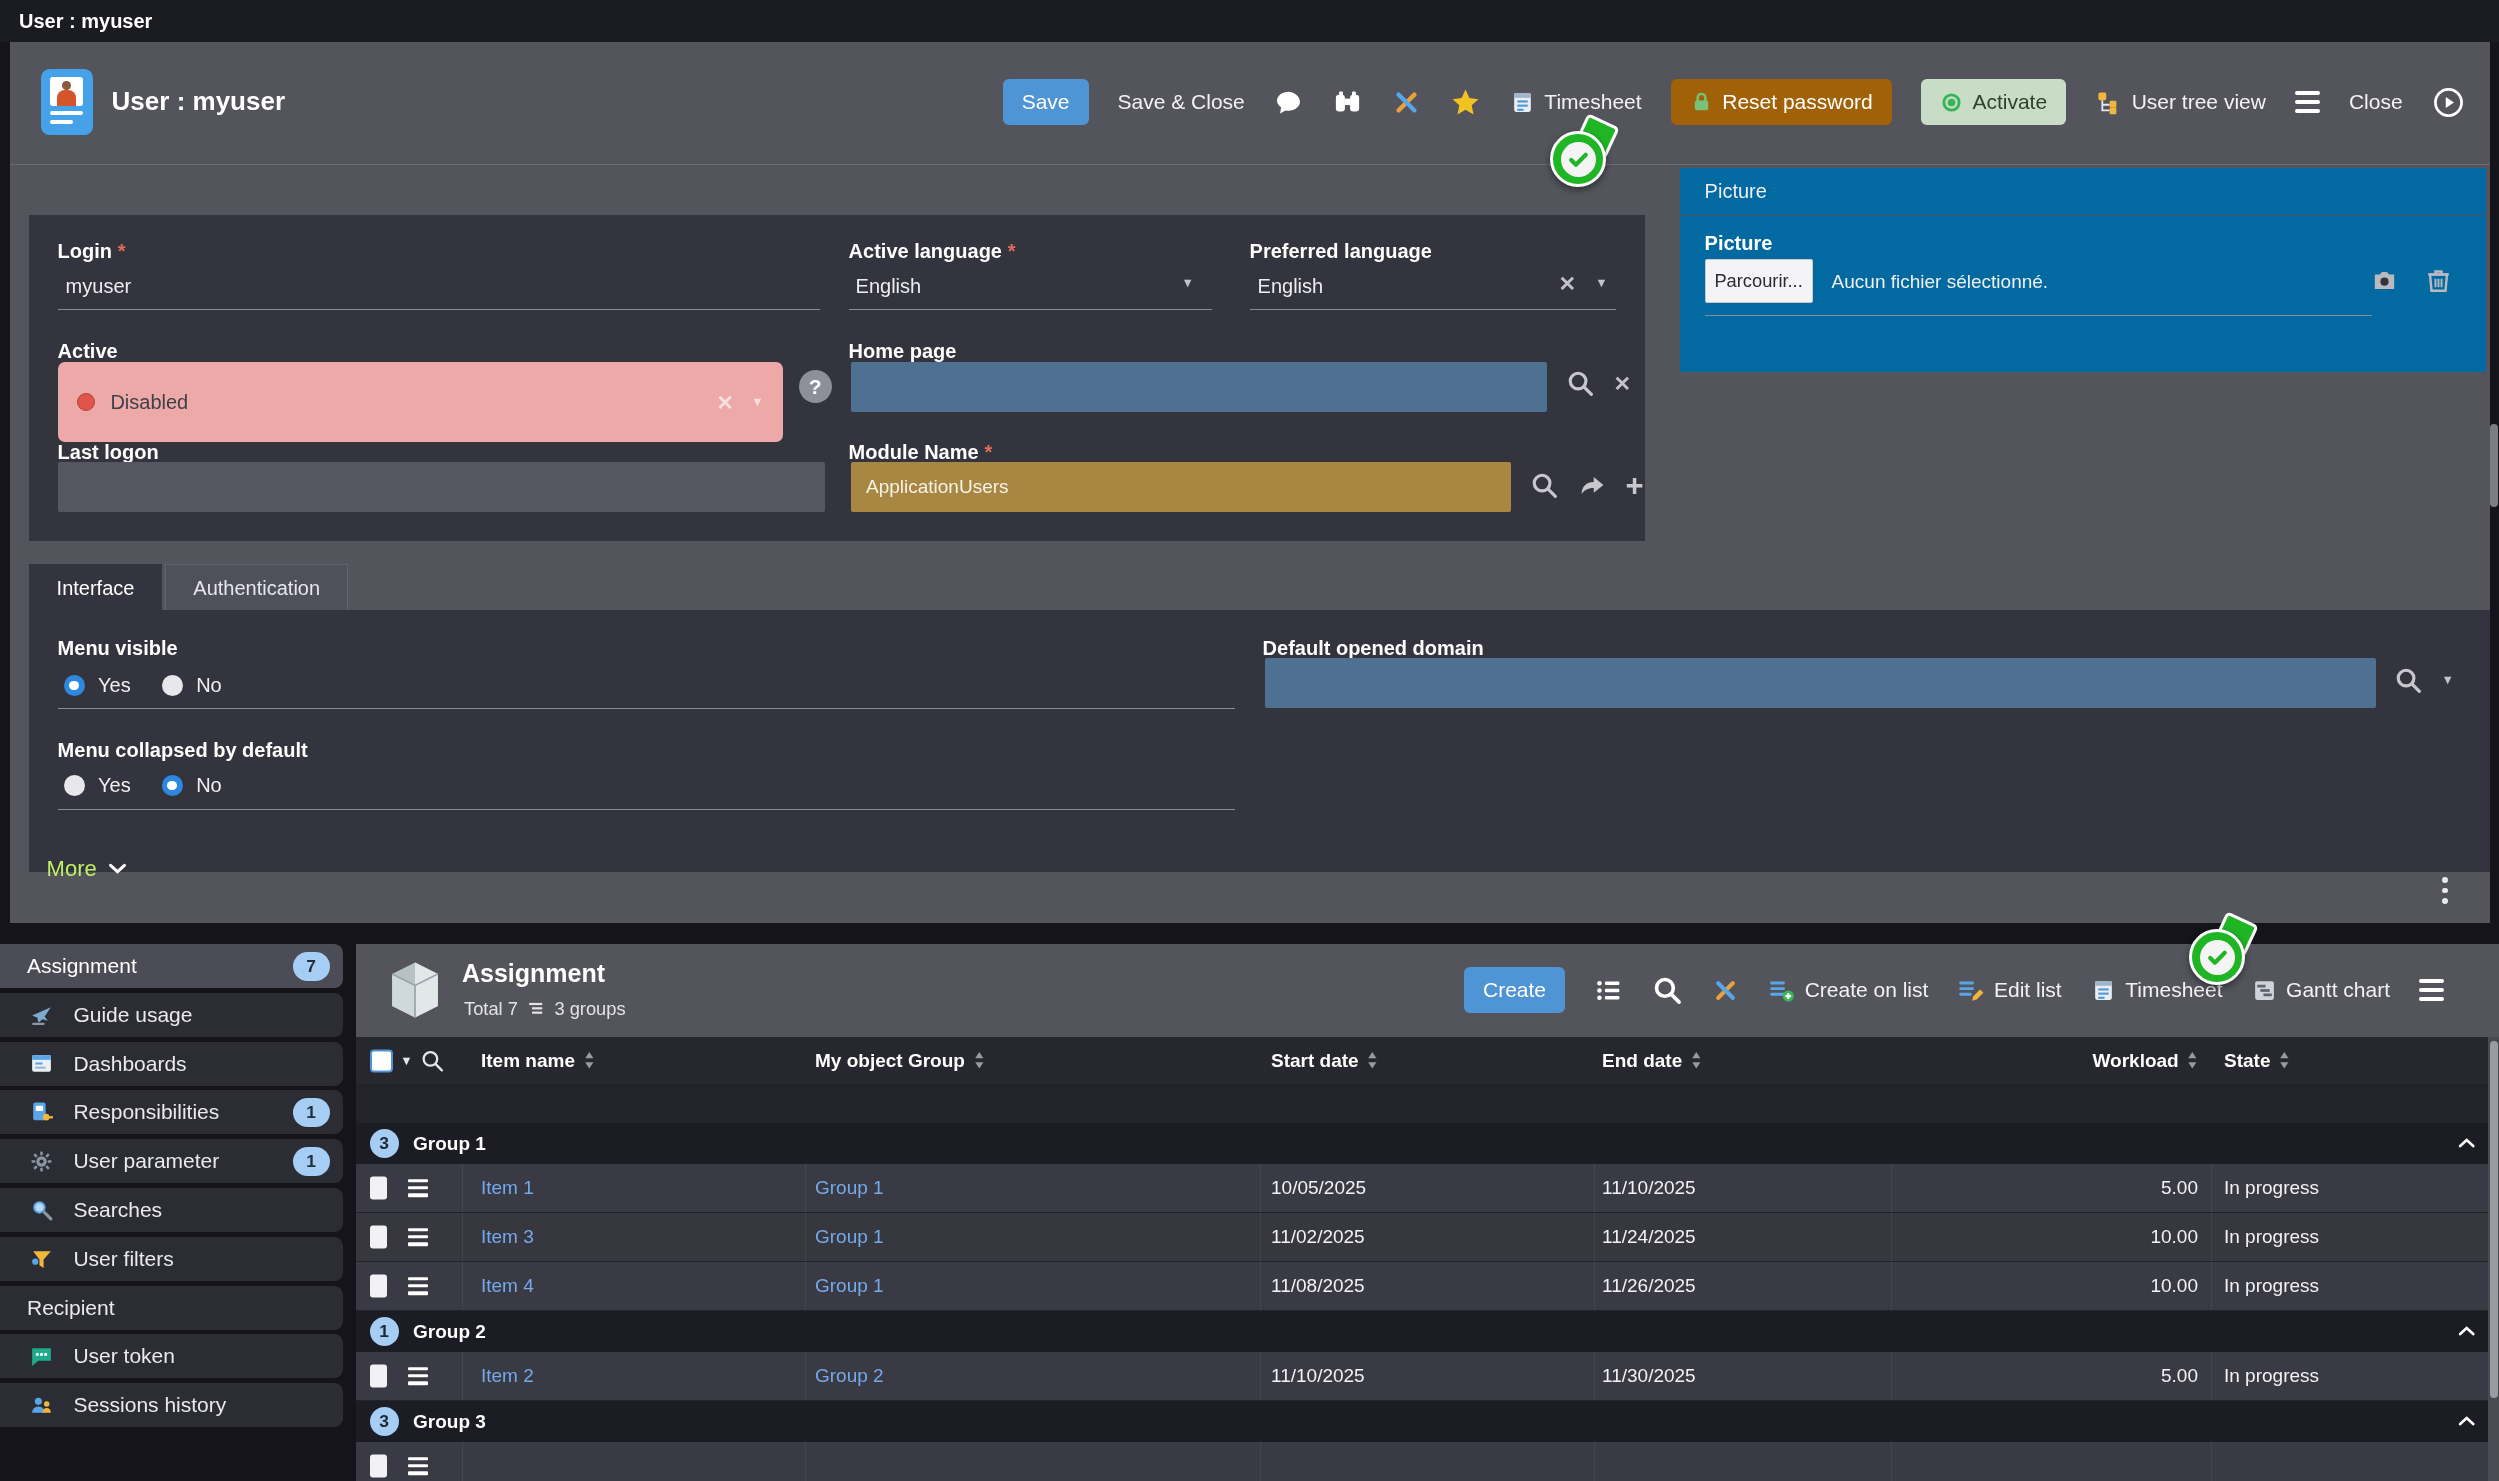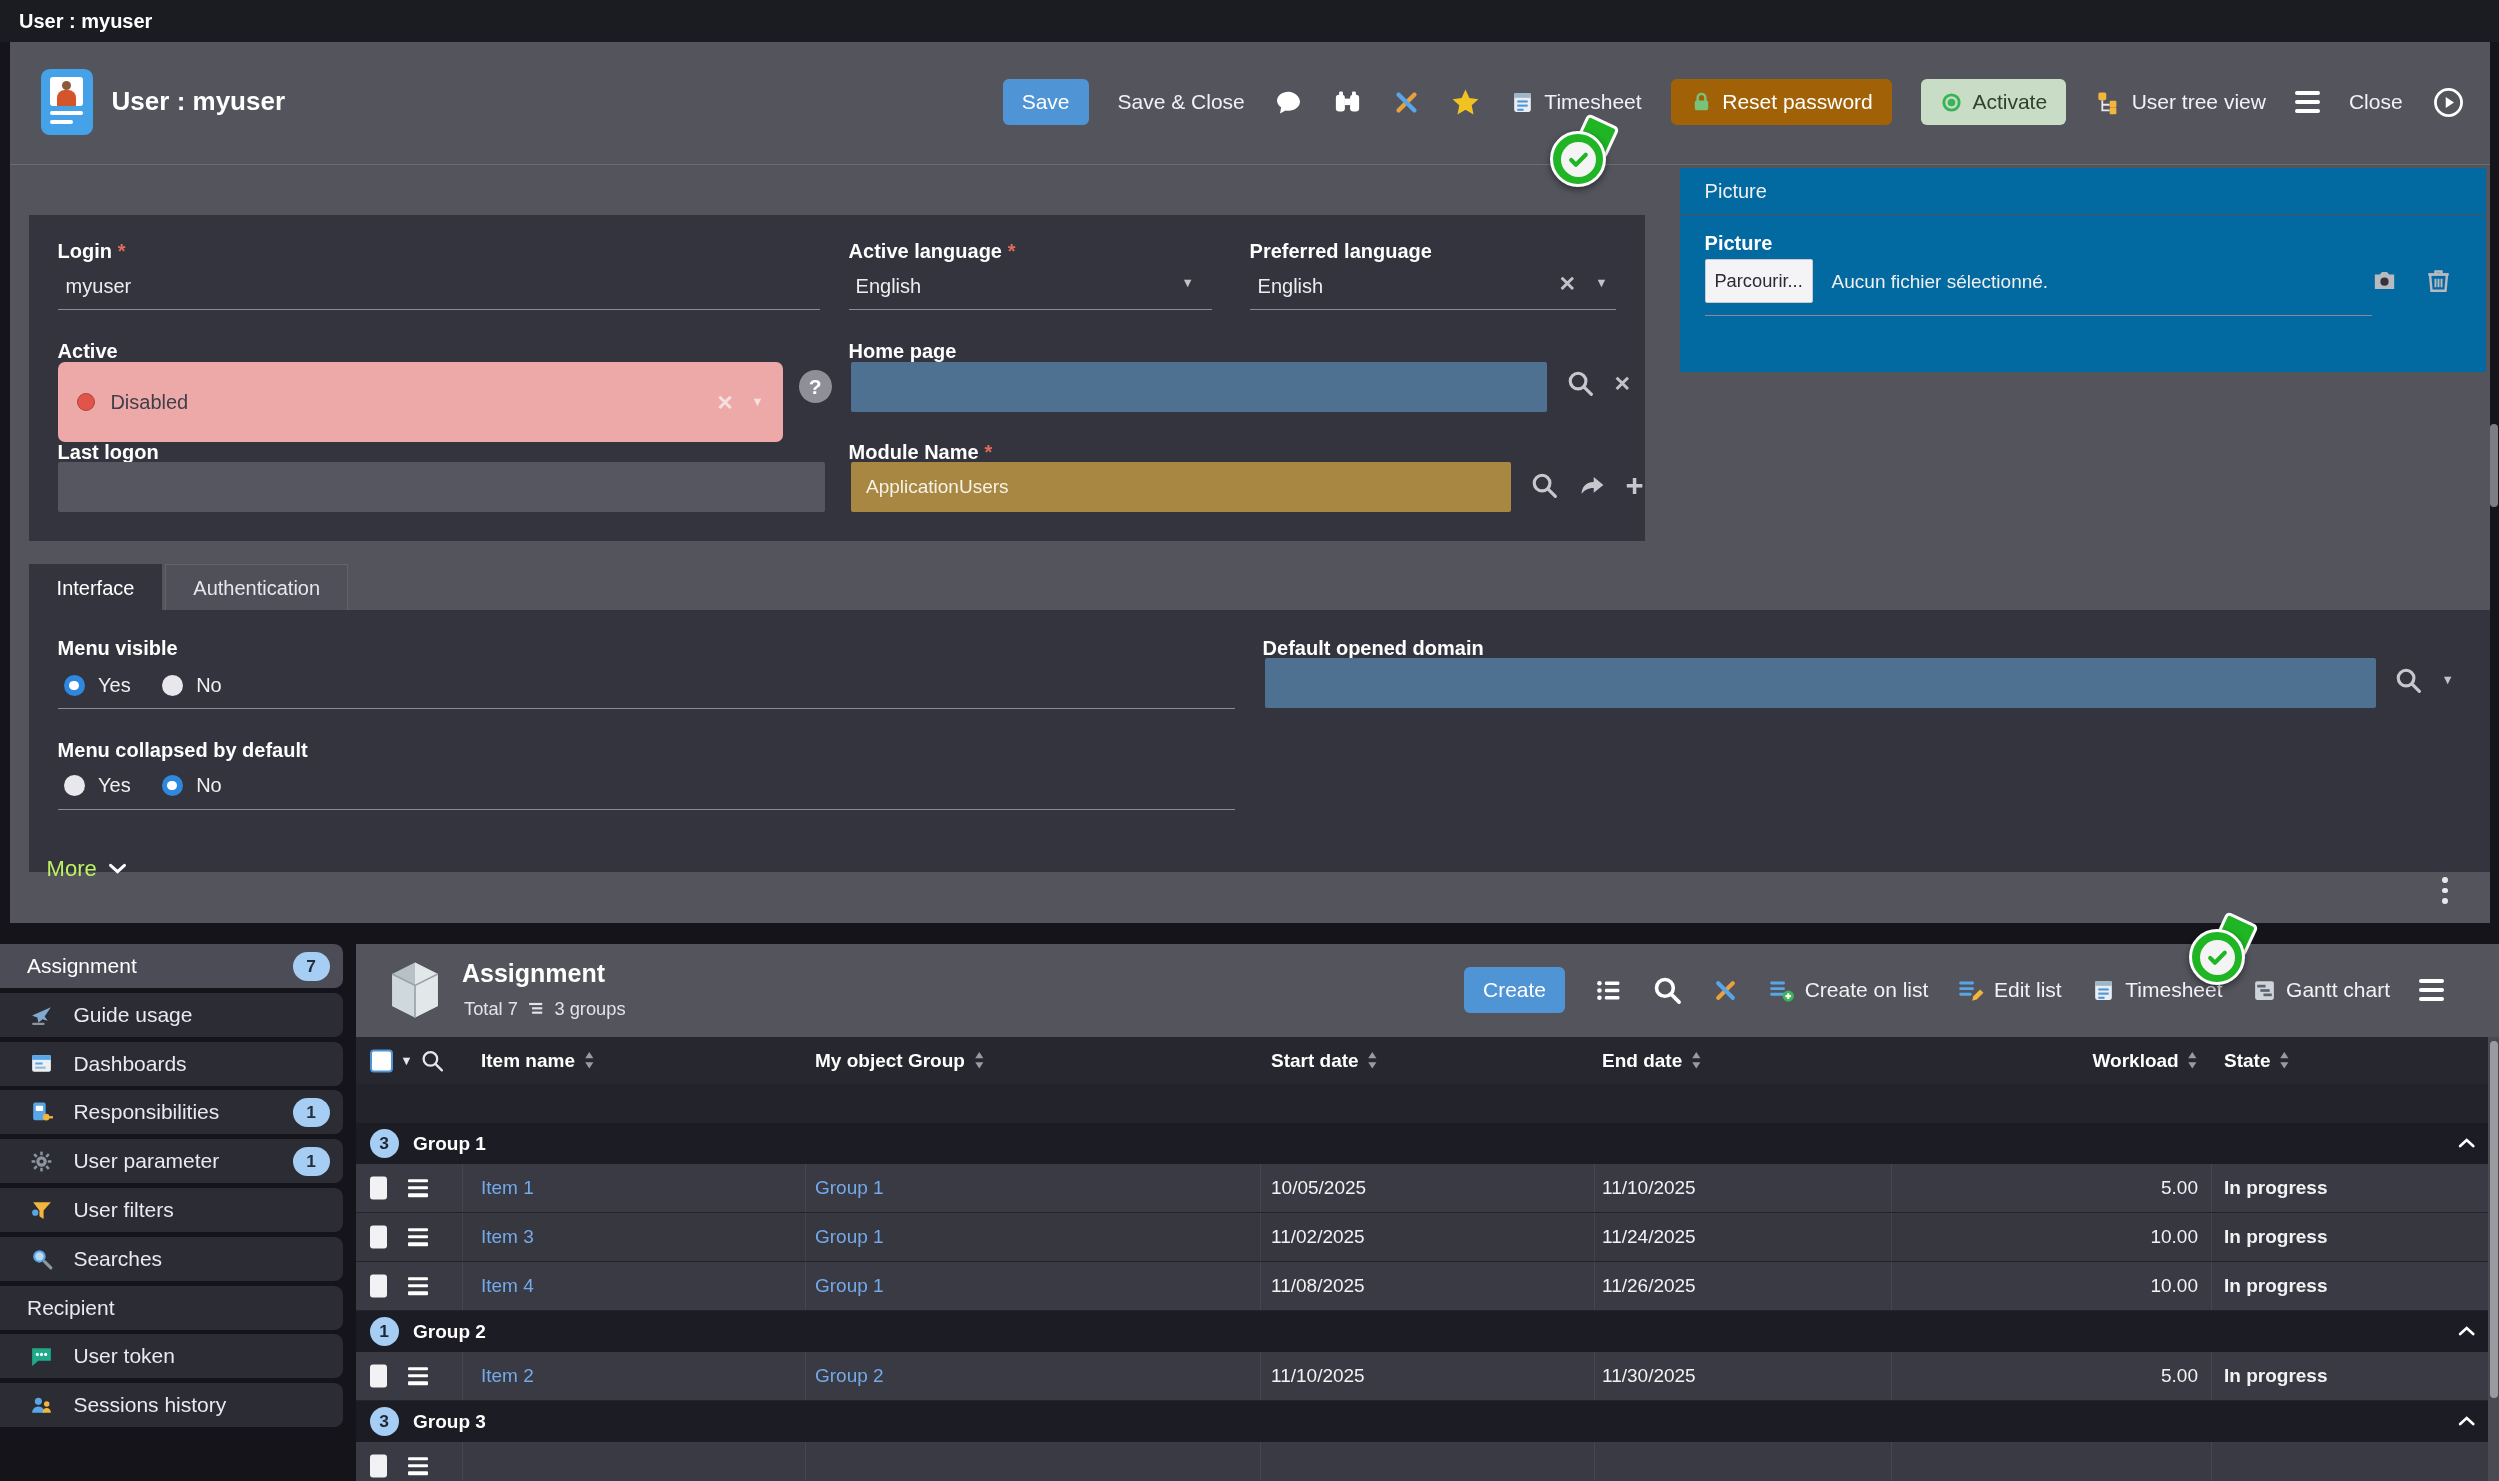--- a/index.html
+++ b/index.html
@@ -110,21 +110,21 @@
         background-repeat:no-repeat;background-size:1px 100%,1px 100%,1px 100%,1px 100%,1px 100%,1px 100%;
         background-position:106px 0,449px 0,904px 0,1238px 0,1535px 0,1855px 0;}
   .trow.alt{background-color:#37373f;}
   .trow>*{position:absolute;top:50%;transform:translateY(-50%);font-size:19px;white-space:nowrap;}
   .cb{width:17.4px;height:23px;background:#f2f2f5;border-radius:2.9px;left:13.5px;cursor:pointer;}
   .rmenu{left:52px;display:inline-flex;flex-direction:column;gap:3.9px;cursor:pointer;}
   .rmenu i{width:20px;height:3.3px;background:#fff;border-radius:1px;}
   .lnk{color:#74a9ea;}
   .c-item{left:125px;} .c-group{left:459px;} .c-start{left:915px;} .c-end{left:1246px;}
   .c-work{left:1659px;width:183px;text-align:right;color:#f2f2f4;}
-  .c-state{left:1868px;color:#f2f2f4;font-weight:bold;}
+  .c-state{left:1868px;color:#f2f2f4;}
   .h-item{left:125px;} .h-group{left:459px;} .h-start{left:915px;} .h-end{left:1246px;}
   .h-work{left:1659px;width:183px;justify-content:flex-end;} .h-state{left:1868px;}
   .h-sel{left:13.5px;display:flex;align-items:center;gap:7.7px;} .h-search{left:64px;color:#e6e6ec;}
 
   .lscroll{position:absolute;right:0;top:93px;bottom:0;width:11.6px;background:#4a4a52;}
   .lthumb{position:absolute;left:1.9px;top:3.9px;width:7.7px;height:357px;background:#9a9aa1;border-radius:3.9px;}
   .page-thumb{position:absolute;right:1.9px;top:424px;width:7.7px;height:83px;background:#7d7d86;border-radius:3.9px;z-index:60;}
 
   
   .gcheck{position:absolute;width:56px;height:56px;z-index:80;}
@@ -439,35 +439,35 @@
           </g>
           <circle cx="12" cy="12" r="2" fill="#2c2c35"></circle>
         </svg>
       </span>
     <span>User parameter</span>
     <span class="badge">1</span>
   </div>
   <div class="side-item">
     <span class="sic">
         <svg width="25" height="25" viewBox="0 0 24 24">
-          <path d="M4 5h17l-7 8v8l-4-2.5V13z" fill="#f2b63c"></path>
-          <circle cx="6" cy="15" r="3" fill="#58a6e8"></circle>
-        </svg>
-      </span>
-    <span>User filters</span>
-  </div>
-  <div class="side-item">
-    <span class="sic">
-        <svg width="25" height="25" viewBox="0 0 24 24">
           <circle cx="10" cy="10" r="6" fill="#58a6e8"></circle>
           <circle cx="10" cy="10" r="4" fill="#bcd9f2"></circle>
           <line x1="15" y1="15" x2="21" y2="21" stroke="#8a97a0" stroke-width="3" stroke-linecap="round"></line>
         </svg>
       </span>
     <span>Searches</span>
+  </div>
+  <div class="side-item">
+    <span class="sic">
+        <svg width="25" height="25" viewBox="0 0 24 24">
+          <path d="M4 5h17l-7 8v8l-4-2.5V13z" fill="#f2b63c"></path>
+          <circle cx="6" cy="15" r="3" fill="#58a6e8"></circle>
+        </svg>
+      </span>
+    <span>User filters</span>
   </div>
   <div class="side-item">
     <span>Recipient</span>
   </div>
   <div class="side-item">
     <span class="sic">
         <svg width="25" height="25" viewBox="0 0 24 24">
           <path d="M3 4h18v12H9l-6 5z" fill="#1faa8a"></path>
           <circle cx="8" cy="10" r="1.5" fill="#fff"></circle>
           <circle cx="12" cy="10" r="1.5" fill="#fff"></circle>

